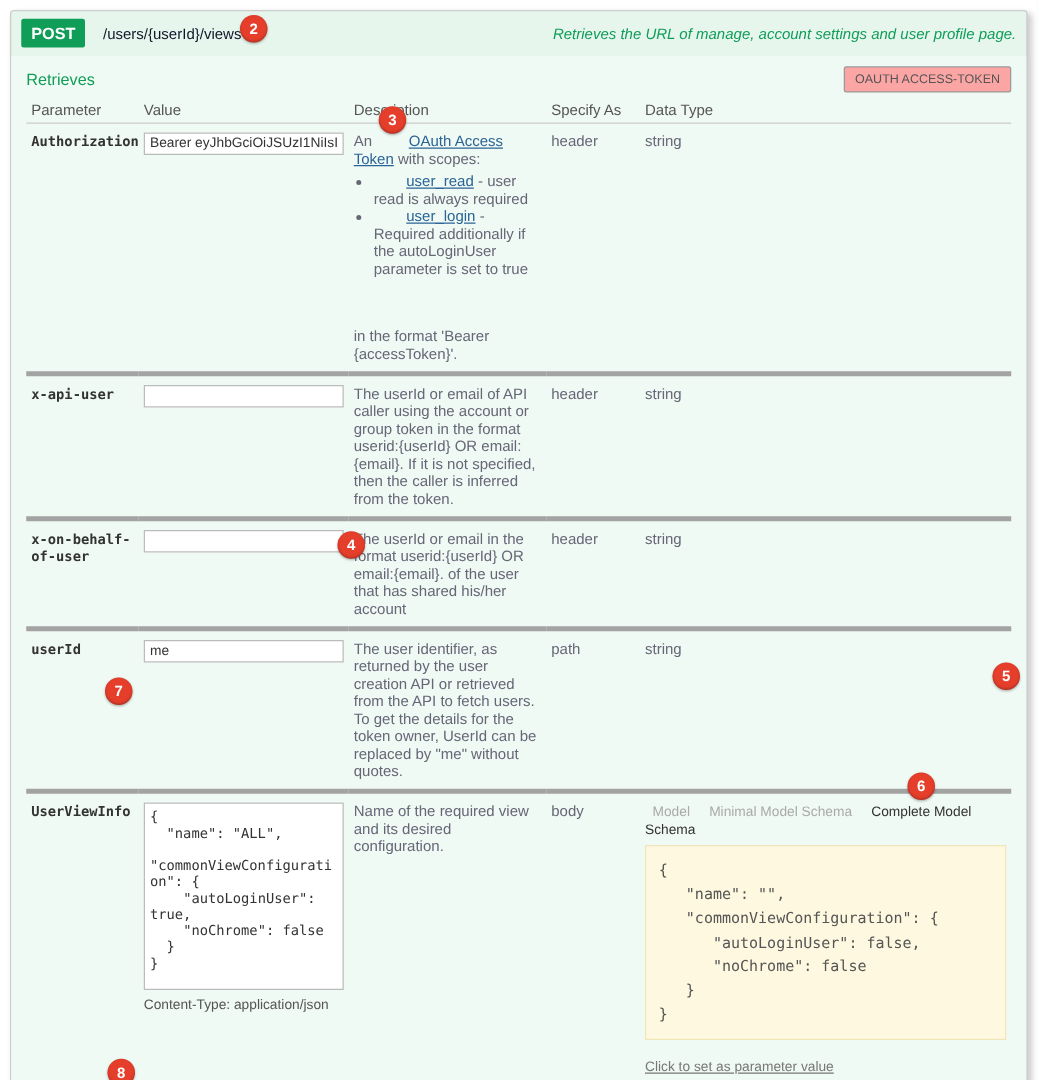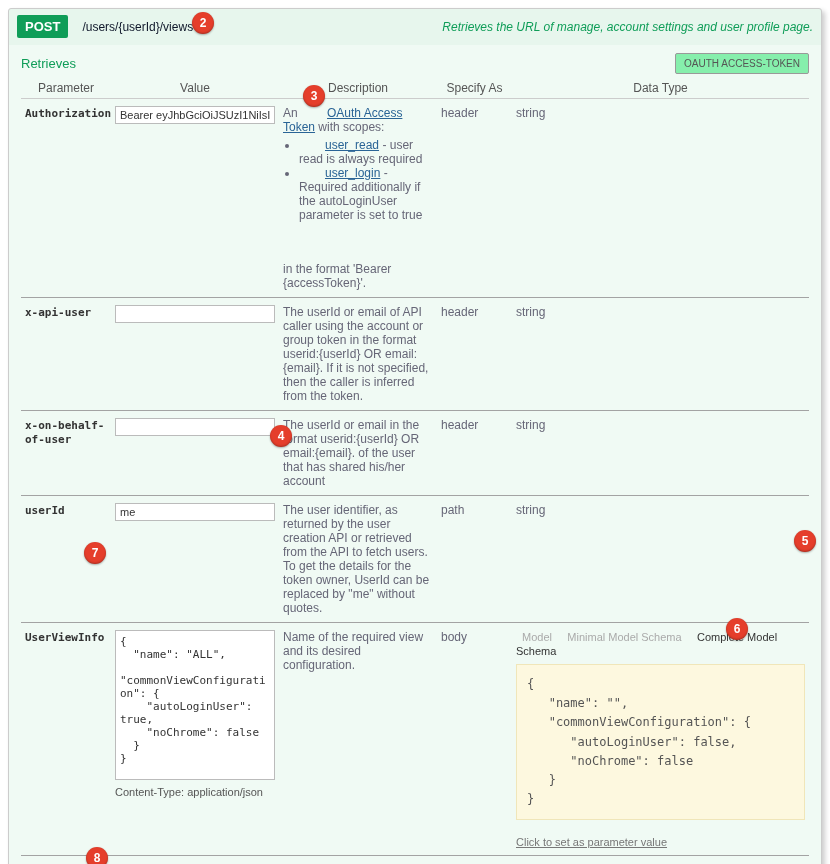--- a/index.html
+++ b/index.html
@@ -33,27 +33,27 @@
     padding:4px 6px;
   }
   .hdr-desc {
     margin-left: auto; color: #0f9d58; font-size: 12px;
     font-style: italic;
   }
   .inner { background: #f0faf4; padding: 8px 12px 10px; }
   .top-row { display:flex; align-items:center; }
   .section-hd { color:#0f9d58; font-size:13px; }
   .oauth-btn {
-    margin-left:auto; border:1px solid #999; background:#86efac;
+    margin-left:auto; border:1px solid #999; background:#fca5a5;
     padding:4px 8px; font-size:10px; border-radius:2px; color:#555;
   }
   table { width:100%; border-collapse:collapse; margin-top:2px; table-layout: fixed;}
-  th { text-align:center; font-weight:400; color:#555; font-size:12px;
+  th { text-align:left; font-weight:400; color:#555; font-size:12px;
        border-bottom:1px solid #ccc; padding:5px 4px 3px; }
-  td { vertical-align:top; padding:7px 4px; border-bottom:1px solid #a3a3a3;
+  td { vertical-align:top; padding:7px 4px; border-bottom:4px solid #a3a3a3;
        font-size:12px; color:#667; }
   .pname { font-family: ui-monospace, Menlo, Consolas, monospace; color:#333; font-weight:700; font-size:11px;}
   input[type=text] {
     width:100%; padding:2px 4px; font-size:11px;
     border:1px solid #bbb; background:#fff; color:#333;
     font-family: inherit;
   }
   textarea {
     width:100%; height:150px; padding:4px; font-size:11px;
     border:1px solid #bbb; background:#fff; color:#333;

